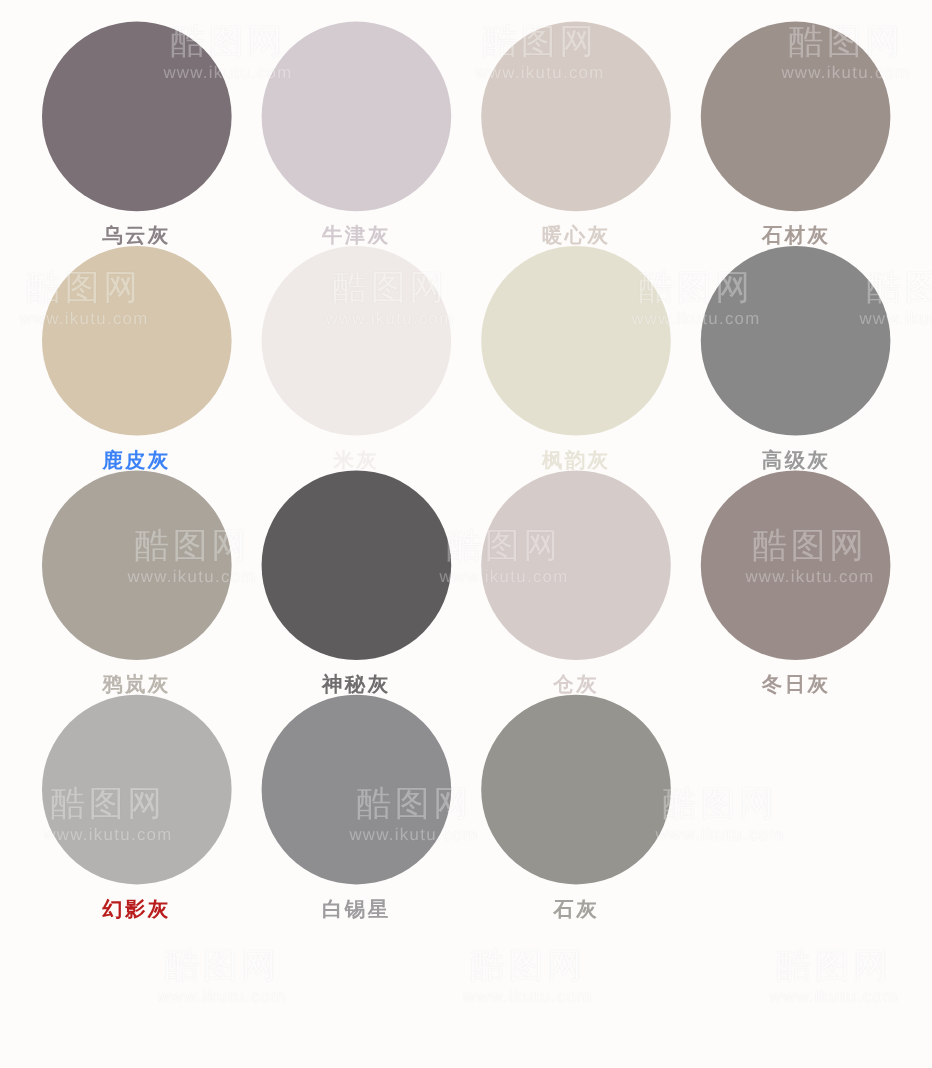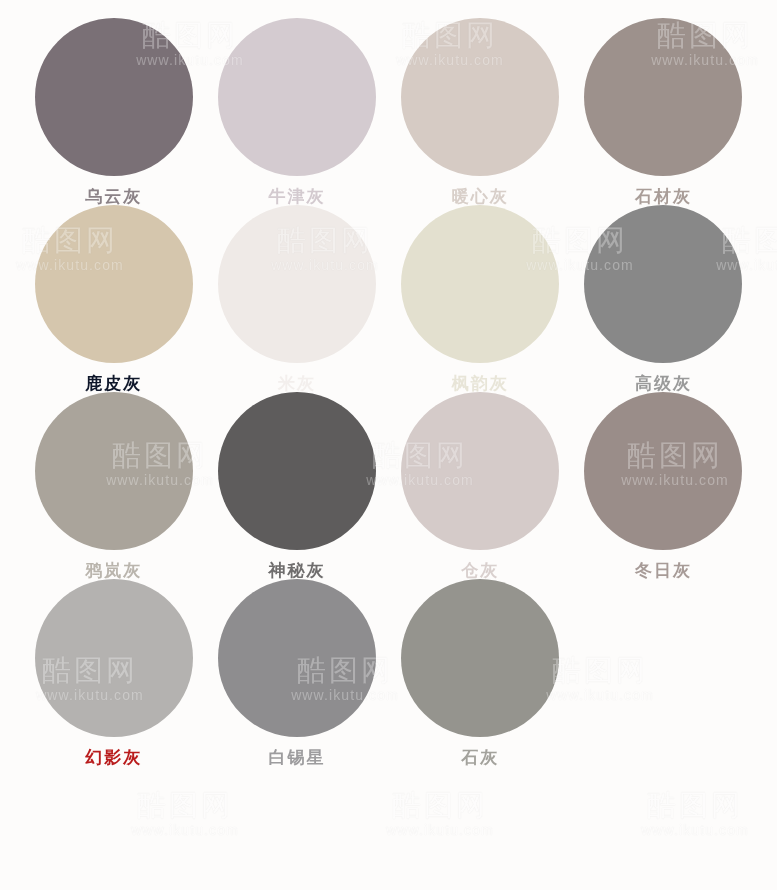--- a/index.html
+++ b/index.html
@@ -164,21 +164,21 @@
     <div class="swatch-cell">
       <div class="swatch-circle" style="background: rgb(214, 203, 196);"></div>
       <div class="swatch-label" style="color: rgb(216, 207, 201);">暖心灰</div>
     </div>
     <div class="swatch-cell">
       <div class="swatch-circle" style="background: rgb(157, 145, 140);"></div>
       <div class="swatch-label" style="color: rgb(169, 157, 152); text-align: center;">石材灰</div>
     </div>
     <div class="swatch-cell">
       <div class="swatch-circle" style="background: rgb(213, 198, 173);"></div>
-      <div class="swatch-label" style="color: #0f172a;">鹿皮灰</div>
+      <div class="swatch-label" style="color: #3b82f6;">鹿皮灰</div>
     </div>
     <div class="swatch-cell">
       <div class="swatch-circle" style="background: rgb(239, 234, 231);"></div>
       <div class="swatch-label" style="color: rgb(243, 239, 237);">米灰</div>
     </div>
     <div class="swatch-cell">
       <div class="swatch-circle" style="background: rgb(227, 224, 207);"></div>
       <div class="swatch-label" style="color: rgb(232, 229, 216);">枫韵灰</div>
     </div>
     <div class="swatch-cell">

